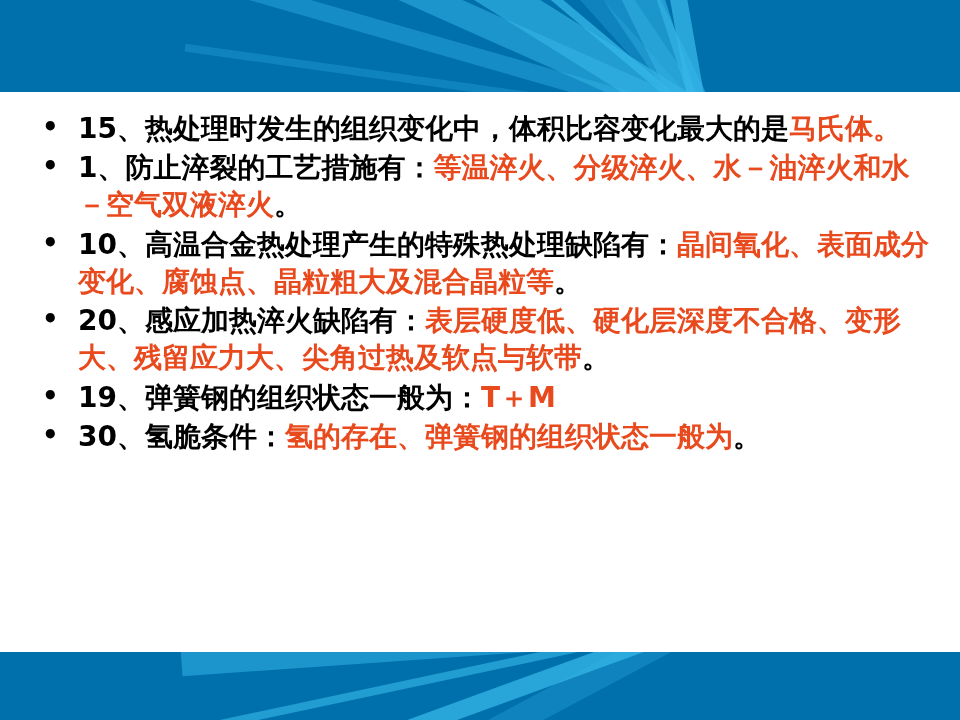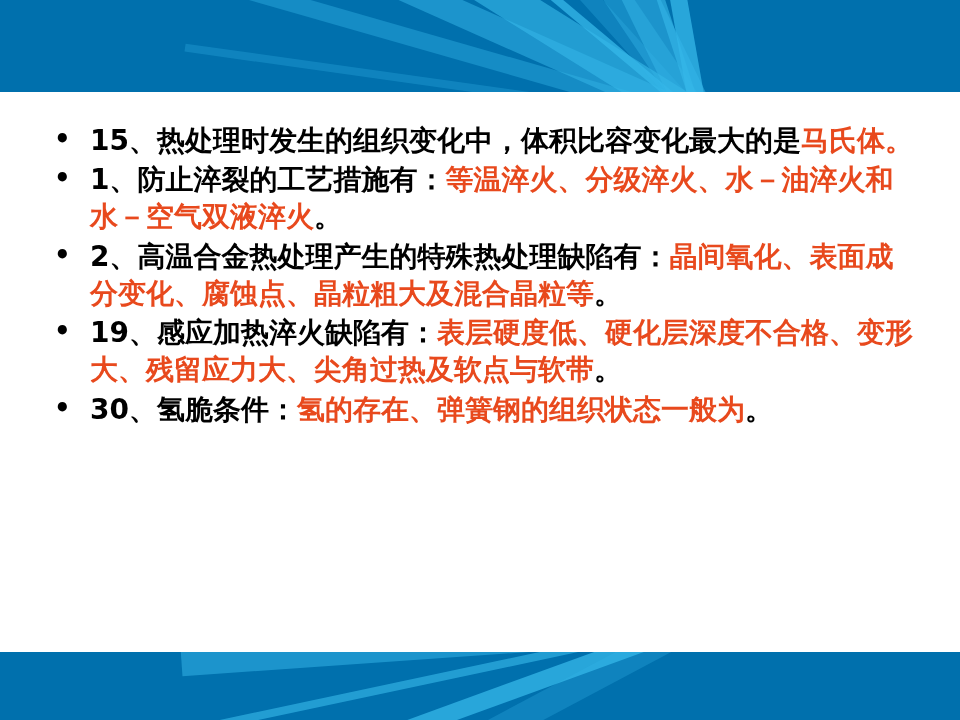--- a/index.html
+++ b/index.html
@@ -56,21 +56,21 @@
   .content {
     position: absolute;
     left: 0;
     top: 92px;
     width: 960px;
     height: 560px;
     background: #ffffff;
   }
   ul.bullets {
     list-style: none;
-    margin: 12px;
+    margin: 0;
     padding: 18px 28px 0 34px;
   }
   ul.bullets > li {
     position: relative;
     padding-left: 44px;
     margin-bottom: 2px;
     font-size: 28px;
     line-height: 1.33;
     font-weight: bold;
     color: #000000;
@@ -109,22 +109,23 @@
         <div class="ray" style="left: 700px; top: 120px; background: rgb(53, 183, 232); opacity: 0.52; height: 35px; margin-top: -17.5px; transform: rotate(-116deg);"></div>
         <div class="ray" style="left: 700px; top: 120px; background: rgb(53, 183, 232); opacity: 0.64; height: 8px; margin-top: -4px; transform: rotate(-108deg);"></div>
         <div class="ray" style="left: 700px; top: 120px; background: rgb(53, 183, 232); opacity: 0.76; height: 17px; margin-top: -8.5px; transform: rotate(-100deg);"></div>
       </div>
   </div>
 
   <div class="content">
     <ul class="bullets">
         <li id="item-15"><span class="blk">15、热处理时发生的组织变化中，体积比容变化最大的是</span><span class="hl">马氏体</span><span class="hl">。</span></li>
         <li id="item-16"><span class="blk">1、防止淬裂的工艺措施有：</span><span class="hl">等温淬火、分级淬火、水－油淬火和水－空气双液淬火</span><span class="blk">。</span></li>
-        <li id="item-17"><span class="blk">2、高温合金热处理产生的特殊热处理缺陷有：</span><span class="hl">晶间氧化、表面成分变化、腐蚀点、晶粒粗大及混合晶粒等</span><span class="blk">。</span></li>
-        <li id="item-18"><span class="blk">19、感应加热淬火缺陷有：</span><span class="hl">表层硬度低、硬化层深度不合格、变形大、残留应力大、尖角过热及软点与软带</span><span class="blk">。</span></li>
+        <li id="item-17"><span class="blk">10、高温合金热处理产生的特殊热处理缺陷有：</span><span class="hl">晶间氧化、表面成分变化、腐蚀点、晶粒粗大及混合晶粒等</span><span class="blk">。</span></li>
+        <li id="item-18"><span class="blk">20、感应加热淬火缺陷有：</span><span class="hl">表层硬度低、硬化层深度不合格、变形大、残留应力大、尖角过热及软点与软带</span><span class="blk">。</span></li>
+        <li id="item-19"><span class="blk">19、弹簧钢的组织状态一般为：</span><span class="hl">T＋M</span></li>
         <li id="item-20"><span class="blk">30、氢脆条件：</span><span class="hl">氢的存在、弹簧钢的组织状态一般为</span><span class="blk">。</span></li>
       </ul>
   </div>
 
   <div class="band band-bottom">
     <div class="rays">
         <div class="ray" style="left: 700px; top: -30px; background: rgb(53, 183, 232); opacity: 0.52; height: 35px; margin-top: -17.5px; transform: rotate(176deg);"></div>
         <div class="ray" style="left: 700px; top: -30px; background: rgb(53, 183, 232); opacity: 0.64; height: 8px; margin-top: -4px; transform: rotate(168deg);"></div>
         <div class="ray" style="left: 700px; top: -30px; background: rgb(53, 183, 232); opacity: 0.76; height: 17px; margin-top: -8.5px; transform: rotate(160deg);"></div>
         <div class="ray" style="left: 700px; top: -30px; background: rgb(53, 183, 232); opacity: 0.28; height: 26px; margin-top: -13px; transform: rotate(152deg);"></div>

